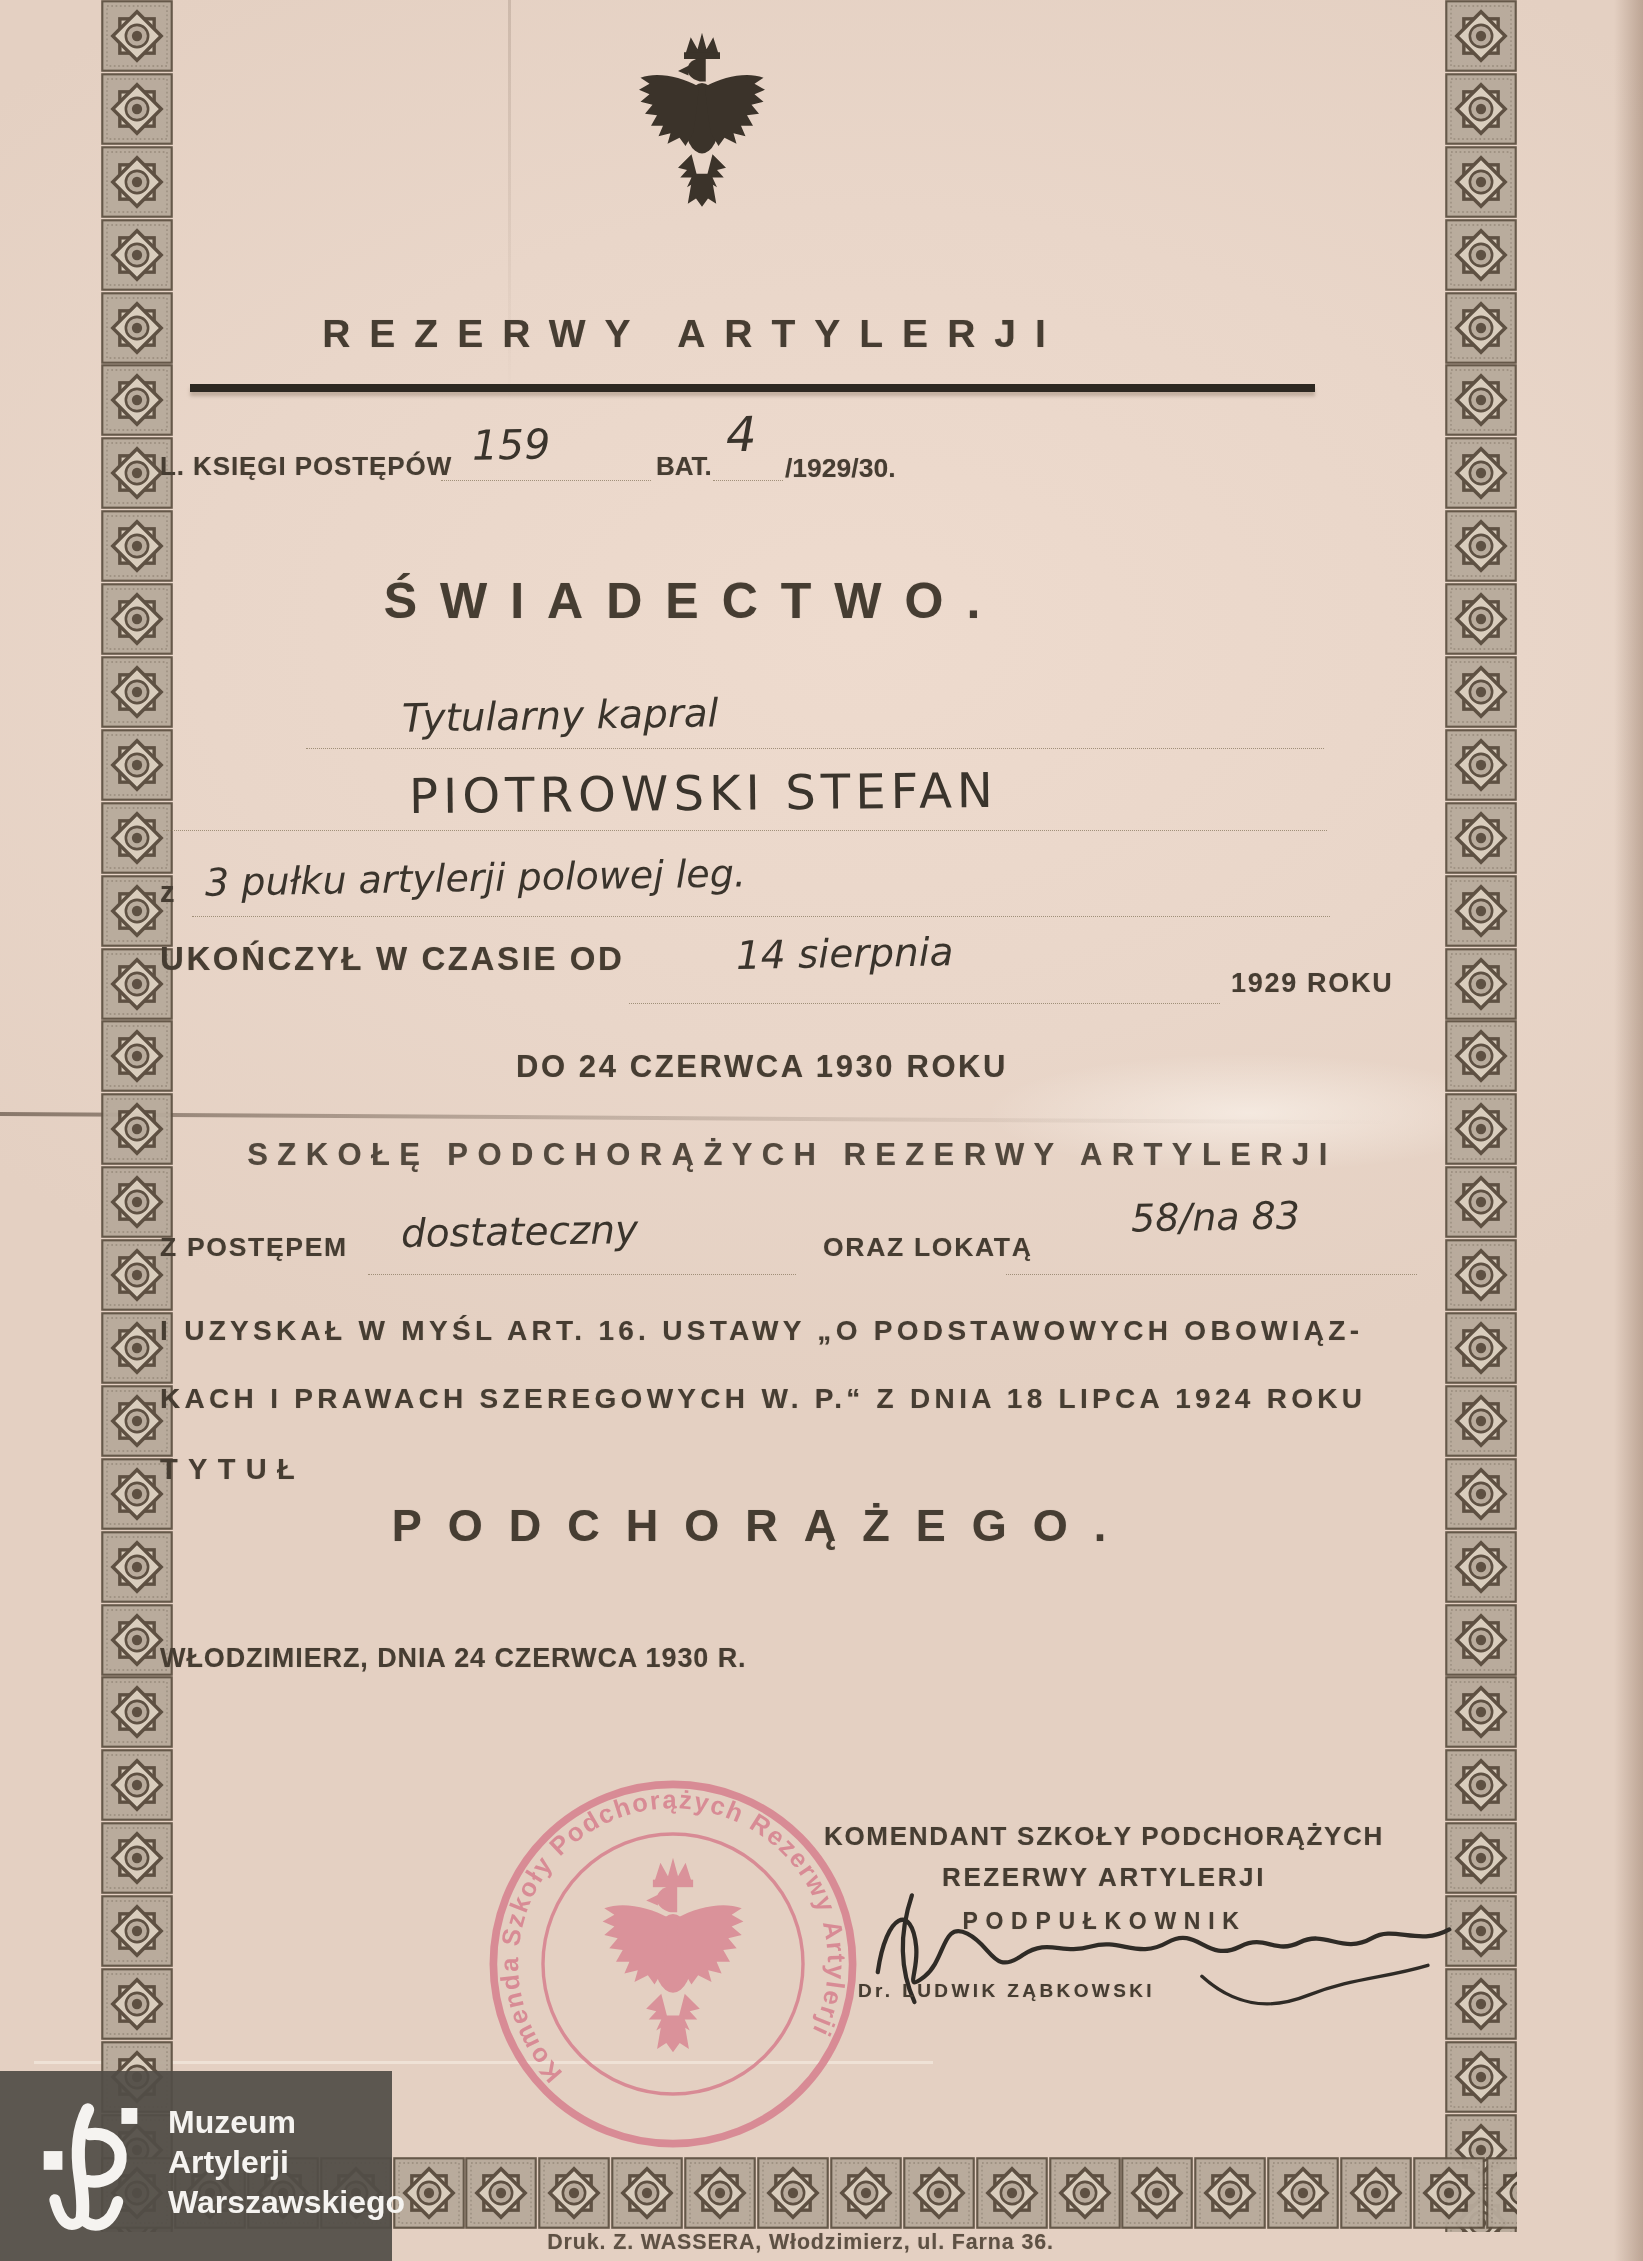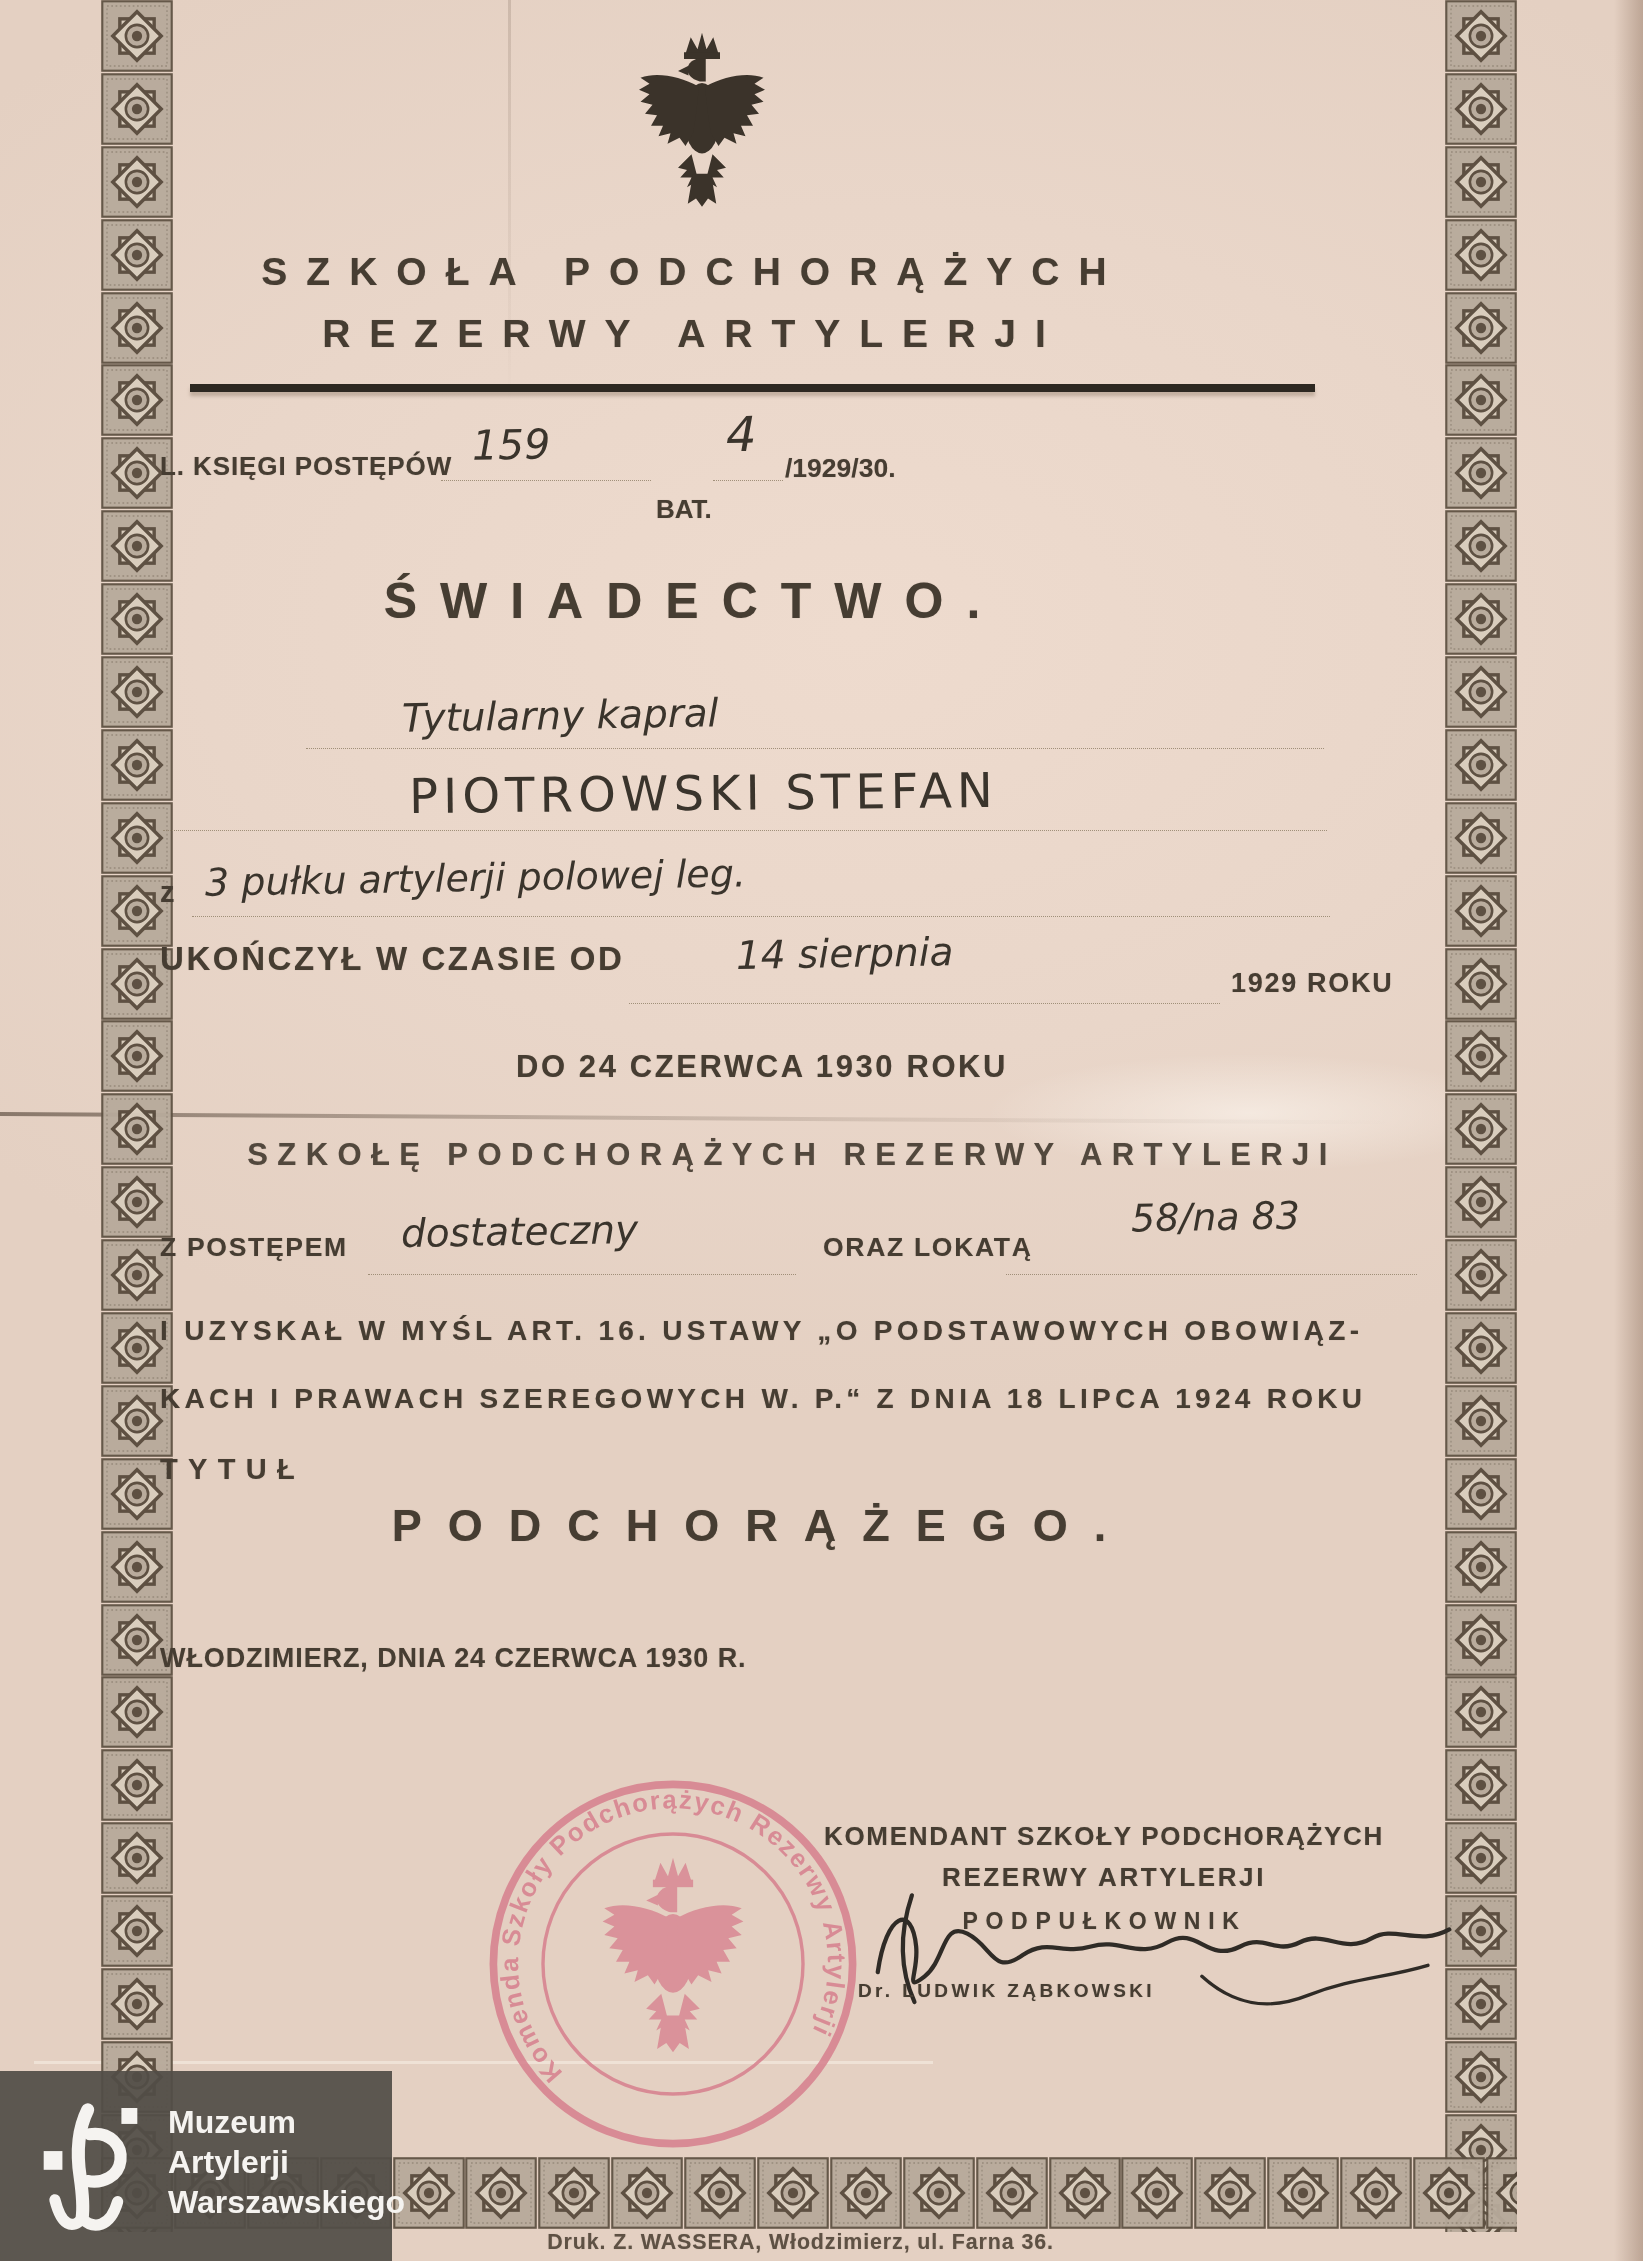--- a/index.html
+++ b/index.html
@@ -17,21 +17,21 @@
   
   .eagle-top{left:627px;top:17px;width:150px;height:210px;color:#3b332a;}
   .school1{left:193px;top:250px;width:1001px;font-size:39px;letter-spacing:19px;}
   .school2{left:193px;top:312px;width:1001px;font-size:39px;letter-spacing:19px;}
   .rule{left:190px;top:384px;width:1125px;height:7.7px;background:#2d2821;box-shadow:0 4.3px 3.4px rgba(120,100,80,.35);}
 
   
   .reg-label{left:160px;top:451px;font-size:26px;letter-spacing:0.9px;}
   .reg-number{left:472px;top:421px;font-size:41px;}
   .dot1{left:441px;top:480px;width:210px;}
-  .reg-bat{left:656px;top:451px;font-size:26px;margin-top:43px;}
+  .reg-bat{left:656px;top:451px;font-size:26px;}
   .reg-batnum{left:726px;top:406px;font-size:48px;}
   .dot2{left:713px;top:480px;width:70px;}
   .reg-year{left:785px;top:453px;font-size:26.5px;}
 
   .cert-title{left:193px;top:572px;width:1001px;font-size:50px;letter-spacing:23px;}
 
   .rank-hand{left:402px;top:693px;font-size:39px;}
   .dotA{left:306px;top:748px;width:1018px;}
   .name-hand{left:409px;top:765px;font-size:48px;letter-spacing:5.1px;font-style:normal;transform:rotate(-.6deg);}
   .dotB{left:163px;top:830px;width:1164px;}
@@ -376,21 +376,20 @@
       </svg>
       <svg class="tile" viewBox="0 0 84 84">
         <use href="#rosette"></use>
       </svg>
     </div>
 
   <svg class="abs eagle-top" viewBox="0 0 200 250">
       <use href="#eagle"></use>
     </svg>
 
-  <div class="abs print center school1">SZKOŁA PODCHORĄŻYCH</div>
   <div class="abs print center school2">REZERWY ARTYLERJI</div>
   <div class="abs rule"></div>
 
   <div class="abs print reg-label">L. KSIĘGI POSTĘPÓW</div>
   <div class="abs hand reg-number">159</div>
   <div class="dots dot1"></div>
   <div class="abs print reg-bat">BAT.</div>
   <div class="abs hand reg-batnum">4</div>
   <div class="dots dot2"></div>
   <div class="abs print reg-year">/1929/30.</div>

